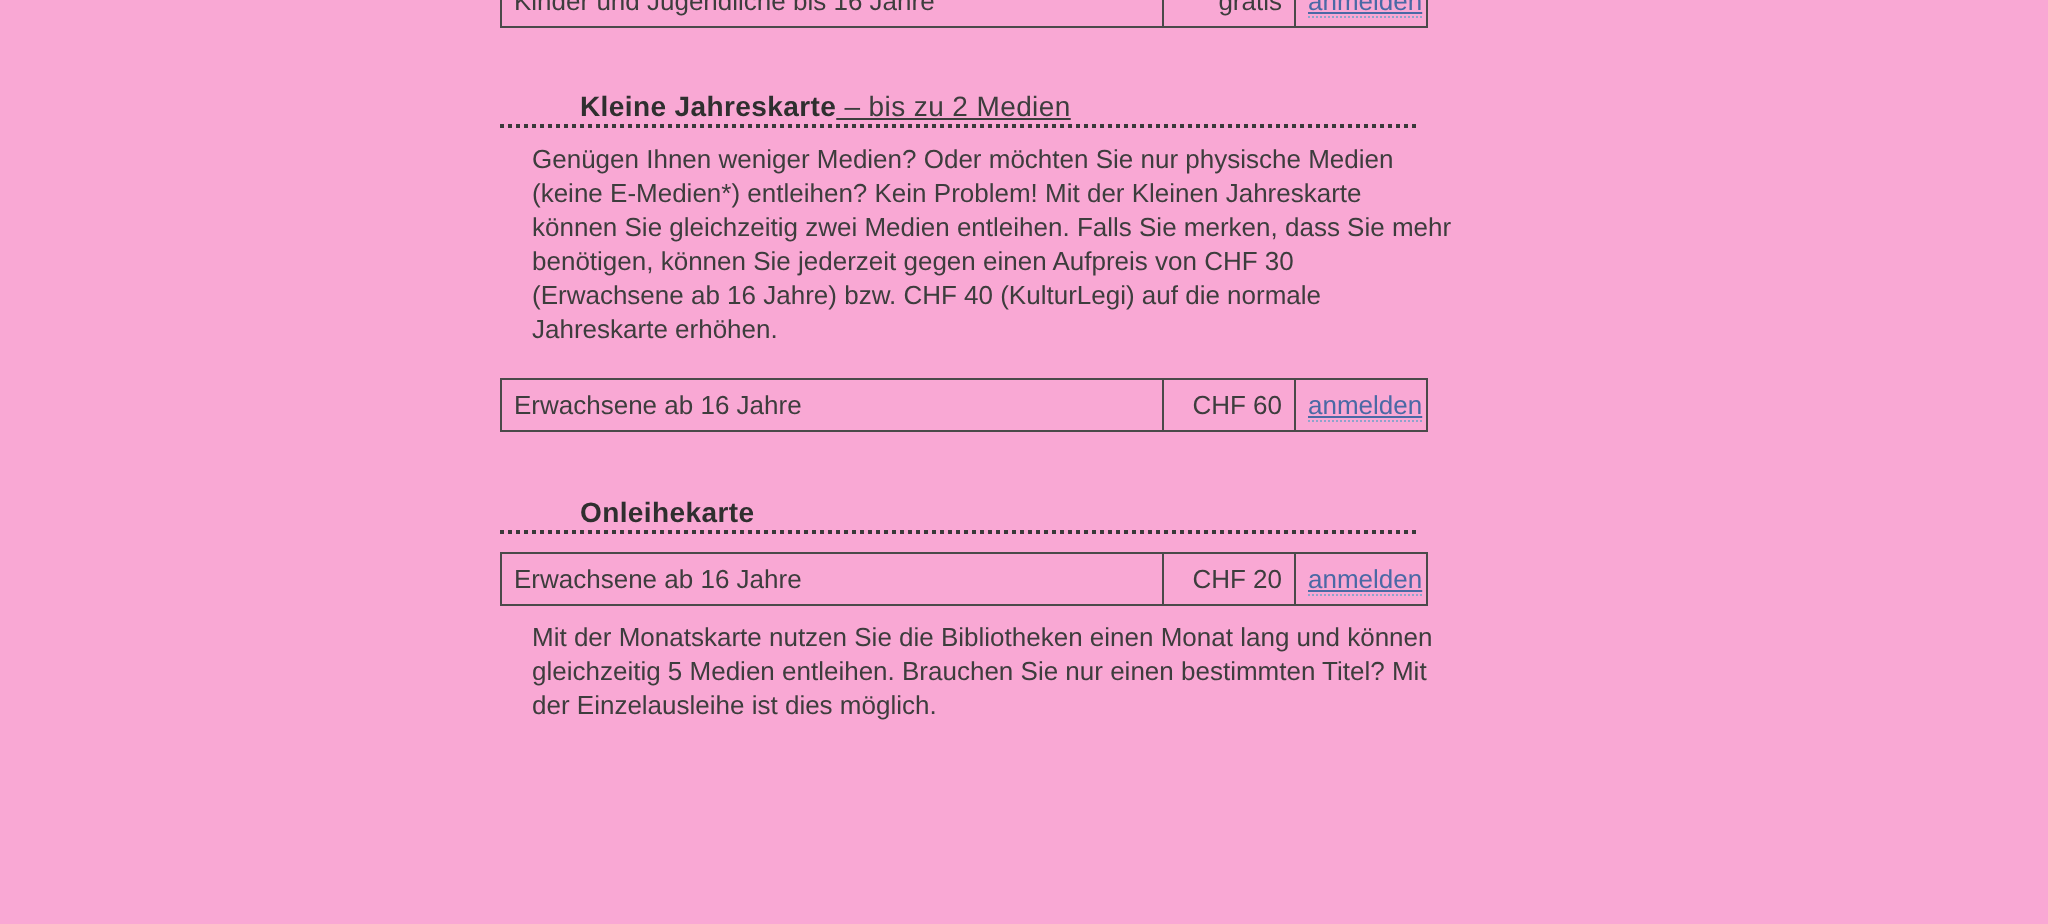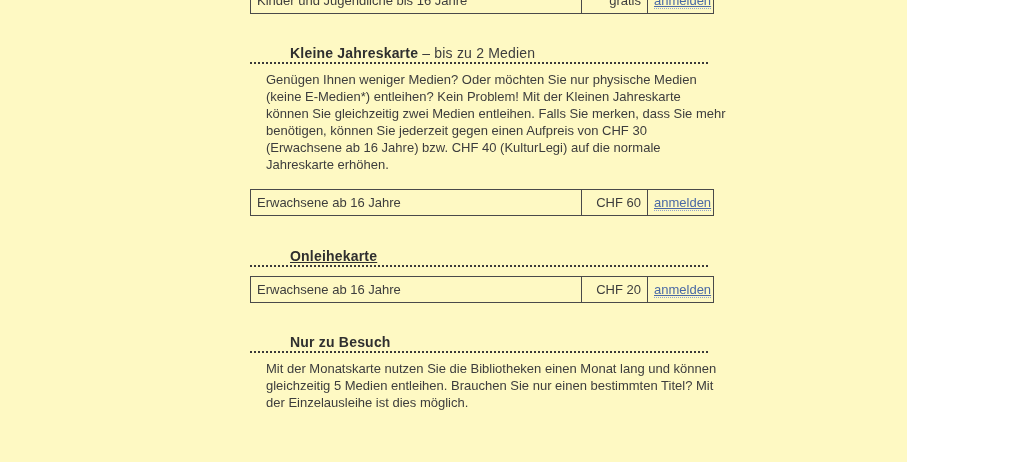--- a/index.html
+++ b/index.html
@@ -6,23 +6,23 @@
     margin: 0;
     padding: 0;
     width: 1024px;
     height: 462px;
     overflow: hidden;
     background: #ffffff;
     font-family: "Liberation Sans", "DejaVu Sans", sans-serif;
   }
   .viewport {
     position: relative;
-    width: 907px;
+    width: 1024px;
     height: 462px;
-    background: #fef9c3;
+    background: #f9a8d4;
   }
   .content-column {
     position: absolute;
     left: 250px;
     top: -13px;
     width: 460px;
   }
   
   table.price-table {
     border-collapse: collapse;
@@ -49,42 +49,42 @@
     line-height: 18px;
     color: #2f2f2f;
     padding-bottom: 2px;
     letter-spacing: 0.2px;
     background-image: repeating-linear-gradient(90deg, #3a3a3a 0 2px, transparent 2px 4px);
     background-repeat: no-repeat;
     background-position: 0 100%;
     background-size: 100% 2px;
   }
   .heading-bold { font-weight: bold; padding-left: 40px; }
-  .heading-suffix { font-weight: normal; color: #3d3d3d; }
+  .heading-suffix { font-weight: normal; color: #3d3d3d; text-decoration: underline; }
   
   .body-text {
     margin: 16px;
     font-size: 13px;
     line-height: 17px;
     color: #3d3d3d;
     width: 460px;
   }
   
   a.dotted-link {
     color: #4a69a5;
     text-decoration: underline;
     border-bottom: 1px dotted #8fa3cc;
     padding-bottom: 0px;
     cursor: pointer;
   }
   
   .mt-heading1 { margin-top: 30px; }
   .mt-para    { margin-top: 7px; }
   .mt-table1  { margin-top: 6px; }
-  .mt-heading2 { margin-top: 31px; text-decoration: underline; }
+  .mt-heading2 { margin-top: 31px; }
   .mt-table2  { margin-top: 9px; }
   .mt-heading3 { margin-top: 30px; }
 </style>
 </head>
 <body>
 
 <div class="viewport">
   <div class="content-column">
 
     <table class="price-table">
@@ -117,18 +117,17 @@
     <table class="price-table mt-table2">
       <tbody>
         <tr>
           <td class="col-label">Erwachsene ab 16 Jahre</td>
           <td class="col-price">CHF 20</td>
           <td class="col-action"><a class="dotted-link" href="#">anmelden</a></td>
         </tr>
       </tbody>
     </table>
 
-    <h3 class="section-heading mt-heading3"><span class="heading-bold">Nur zu Besuch</span></h3>
 
     <p class="body-text mt-para">Mit der Monatskarte nutzen Sie die Bibliotheken einen Monat lang und können gleichzeitig 5 Medien entleihen. Brauchen Sie nur einen bestimmten Titel? Mit der Einzelausleihe ist dies möglich.</p>
 
   </div>
 </div>
 
 </body></html>

